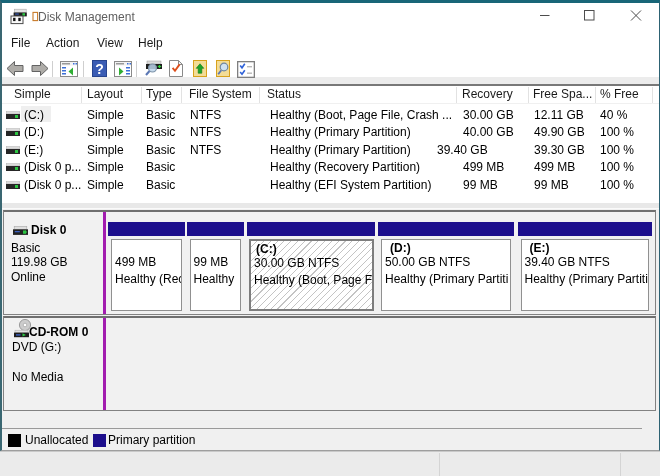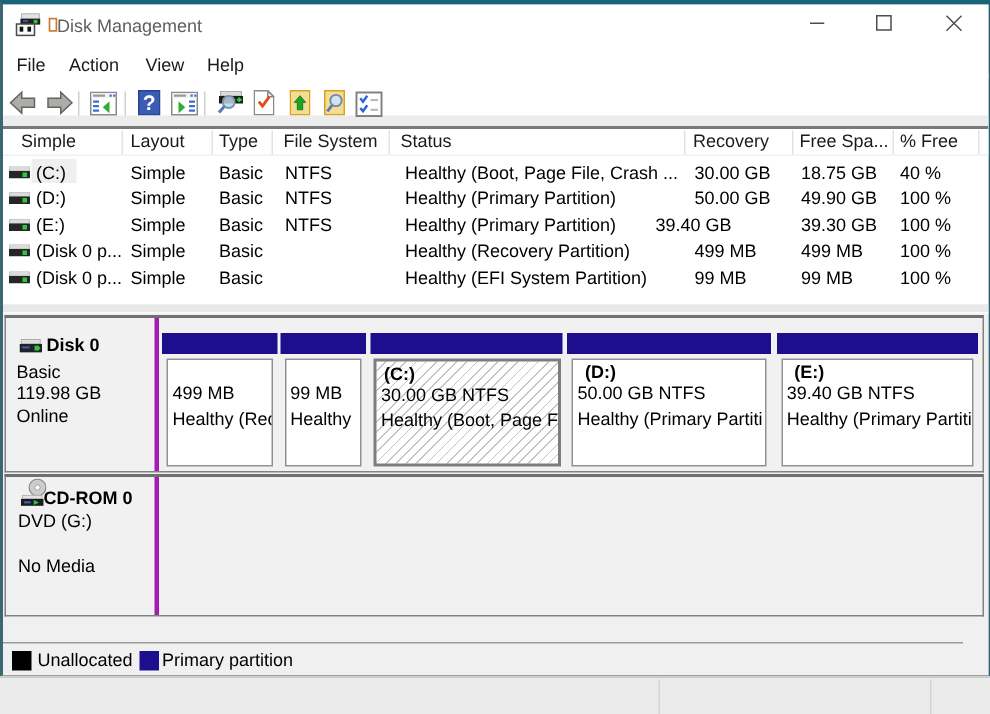--- a/index.html
+++ b/index.html
@@ -162,35 +162,35 @@
           <rect x="0.5" y="0" width="13" height="3" fill="#dcdcdc" stroke="#aaa" stroke-width="0.5"></rect>
           <rect x="0" y="3" width="14" height="5" fill="#262626"></rect>
           <rect x="9" y="4" width="3" height="3" fill="#2cc642"></rect>
         </svg>
         <div style="left:22px;">(C:)</div>
         <div style="left:85px;">Simple</div>
         <div style="left:144px;">Basic</div>
         <div style="left:188px;">NTFS</div>
         <div style="left:268px;">Healthy (Boot, Page File, Crash ...</div>
         <div style="left:461px;">30.00 GB</div>
-        <div style="left:532px;">18.75 GB</div>
+        <div style="left:532px;">12.11 GB</div>
         <div style="left:598px;">40 %</div>
       </div>
       <div class="trow" style="top: 37.4px;">
         <svg class="vicon" viewBox="0 0 14 8">
           <rect x="0.5" y="0" width="13" height="3" fill="#dcdcdc" stroke="#aaa" stroke-width="0.5"></rect>
           <rect x="0" y="3" width="14" height="5" fill="#262626"></rect>
           <rect x="9" y="4" width="3" height="3" fill="#2cc642"></rect>
         </svg>
         <div style="left:22px;">(D:)</div>
         <div style="left:85px;">Simple</div>
         <div style="left:144px;">Basic</div>
         <div style="left:188px;">NTFS</div>
         <div style="left:268px;">Healthy (Primary Partition)</div>
-        <div style="left:461px;">50.00 GB</div>
+        <div style="left:461px;">40.00 GB</div>
         <div style="left:532px;">49.90 GB</div>
         <div style="left:598px;">100 %</div>
       </div>
       <div class="trow" style="top: 54.8px;">
         <svg class="vicon" viewBox="0 0 14 8">
           <rect x="0.5" y="0" width="13" height="3" fill="#dcdcdc" stroke="#aaa" stroke-width="0.5"></rect>
           <rect x="0" y="3" width="14" height="5" fill="#262626"></rect>
           <rect x="9" y="4" width="3" height="3" fill="#2cc642"></rect>
         </svg>
         <div style="left:22px;">(E:)</div>

